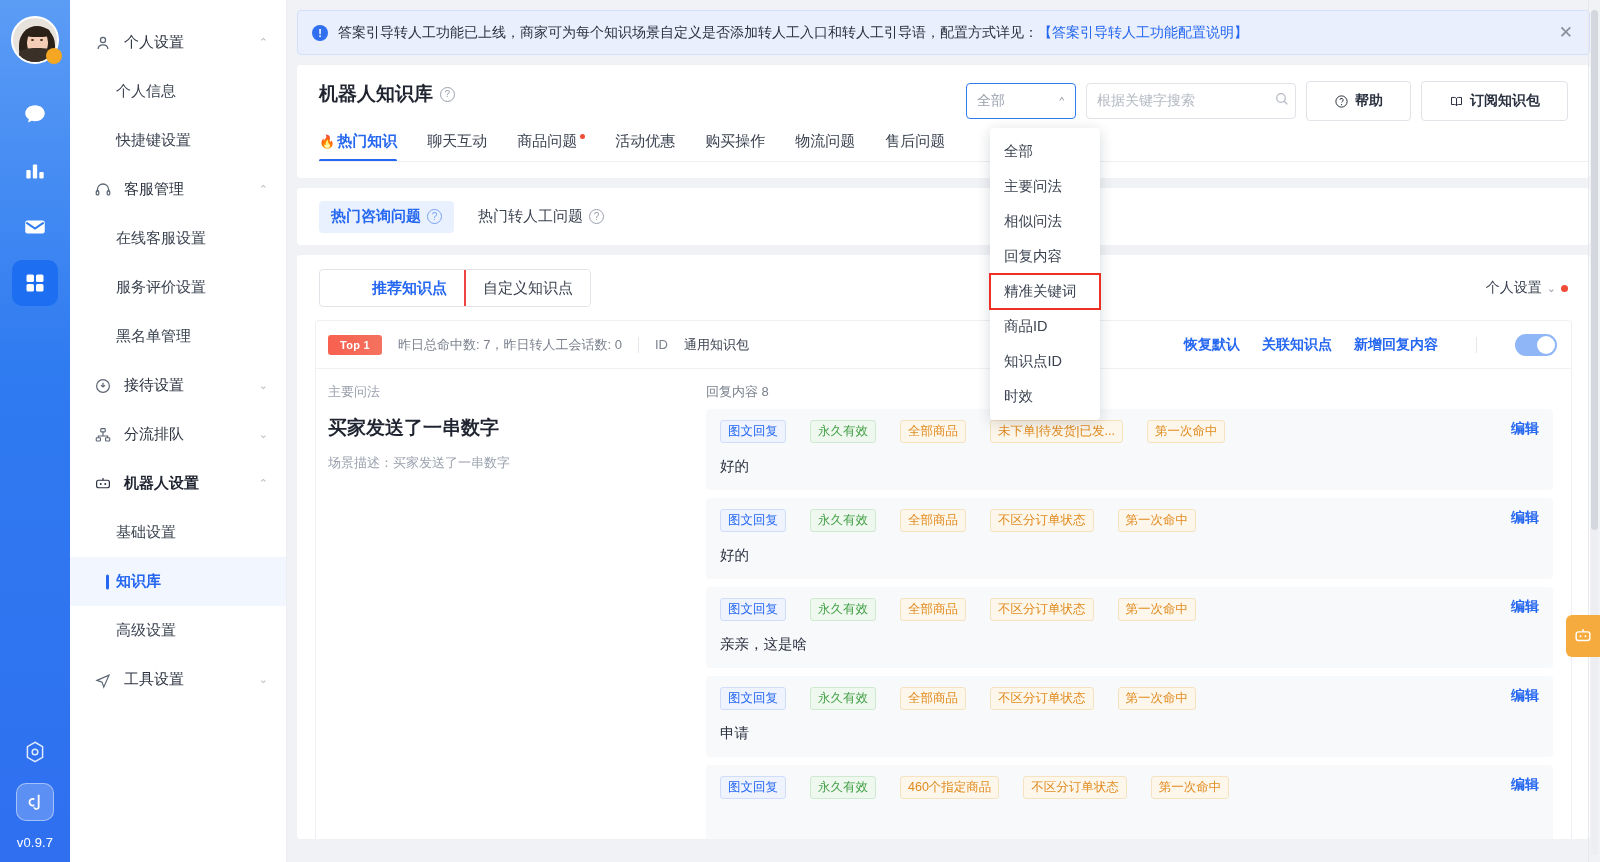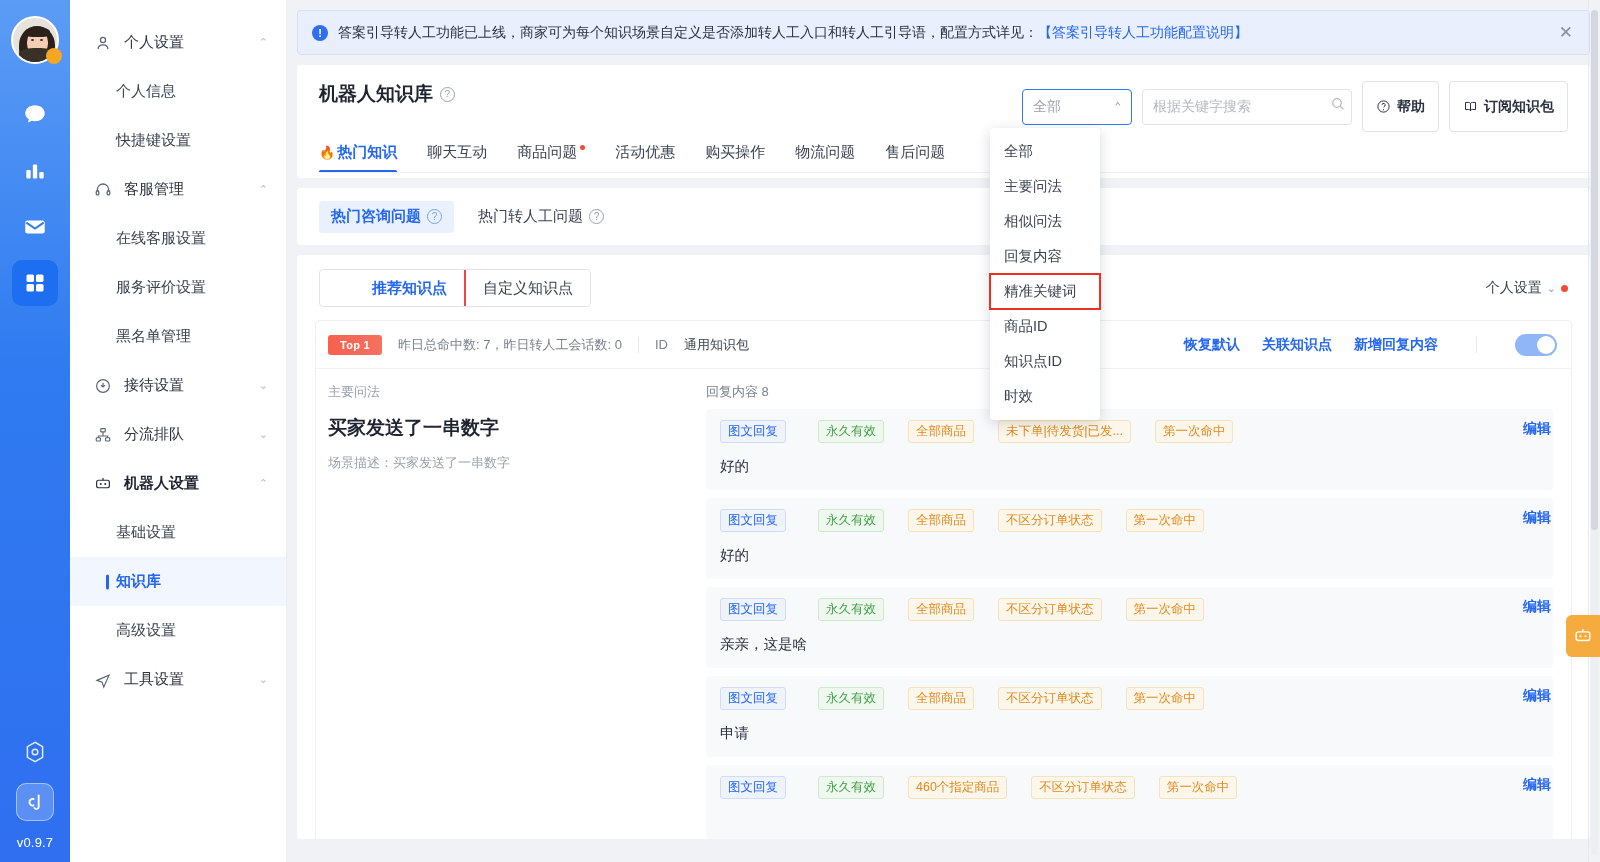--- a/index.html
+++ b/index.html
@@ -121,22 +121,22 @@
   .search-box {
     width: 210px; height: 36px; border: 1px solid #e0e3e8; border-radius: 4px;
     display: flex; align-items: center; padding: 0 10px; background: #fff;
   }
   .search-box input {
     border: none; outline: none; font-size: 14px; color: #2b3140; flex: 1 1 auto;
     font-family: inherit; background: transparent;
   }
   .search-box input::placeholder { color: #b4b9c2; }
   .btn {
-    height: 51px; border: 1px solid #e0e3e8; border-radius: 4px; background: #fff;
-    display: flex; align-items: center; gap: 6px; padding: 0 13px; cursor: pointer;
+    height: 40px; border: 1px solid #e0e3e8; border-radius: 4px; background: #fff;
+    display: flex; align-items: center; gap: 6px; padding: 0 27px; cursor: pointer;
     font-size: 14px; font-weight: bold; color: #2b3140;
   }
 
   .tabs { display: flex; align-items: flex-end; gap: 30px; padding: 11px 0 0 22px; position: relative; }
   .tab {
     font-size: 15px; color: #3b4250; cursor: pointer; padding-bottom: 11px;
     position: relative; display: flex; align-items: center; gap: 2px;
   }
   .tab.active { color: #2567f0; font-weight: bold; }
   .tab.active::after {
@@ -200,24 +200,24 @@
   .kdesc { font-size: 13px; color: #9aa1ad; margin-top: 13px; }
   .kright { flex: 1 1 auto; padding-right: 18px; }
   .reply-count { font-size: 13px; color: #7a818d; margin-bottom: 8px; }
   .reply {
     background: #f8f9fb; border-radius: 4px; padding: 11px 14px 14px 14px; margin-bottom: 8px;
     position: relative; min-height: 76px;
   }
   .tagrow { display: flex; gap: 24px; align-items: center; flex-wrap: nowrap; }
   .tag { font-size: 12.5px; padding: 2px 7px; border-radius: 3px; border: 1px solid; white-space: nowrap; }
   .tag.blue { color: #2567f0; background: #eef3fe; border-color: #cfddfb; }
-  .tag.green { color: #43a047; background: #eff8ef; border-color: #cfe9d0; margin-left: 8px; }
+  .tag.green { color: #43a047; background: #eff8ef; border-color: #cfe9d0; }
   .tag.orange { color: #e08a1e; background: #fdf6ea; border-color: #f5e2c0; }
   .reply-text { font-size: 14.5px; color: #2b3140; margin-top: 14px; }
-  .reply-edit { position: absolute; right: 2px; top: 11px; font-size: 14px; color: #2567f0; font-weight: bold; cursor: pointer; }
+  .reply-edit { position: absolute; right: 14px; top: 11px; font-size: 14px; color: #2567f0; font-weight: bold; cursor: pointer; }
 
   
   .dropdown {
     position: absolute; left: 990px; top: 128px; width: 110px;
     background: #fff; border-radius: 4px; box-shadow: 0 3px 14px rgba(15,25,45,.16);
     padding: 6px 0; z-index: 40;
   }
   .dd-item { height: 35px; display: flex; align-items: center; padding: 0 14px; font-size: 14.5px; color: #3b4250; cursor: pointer; }
   .dd-item.highlight { outline: 2px solid #ee2f24; outline-offset: -1px; position: relative; }
 

